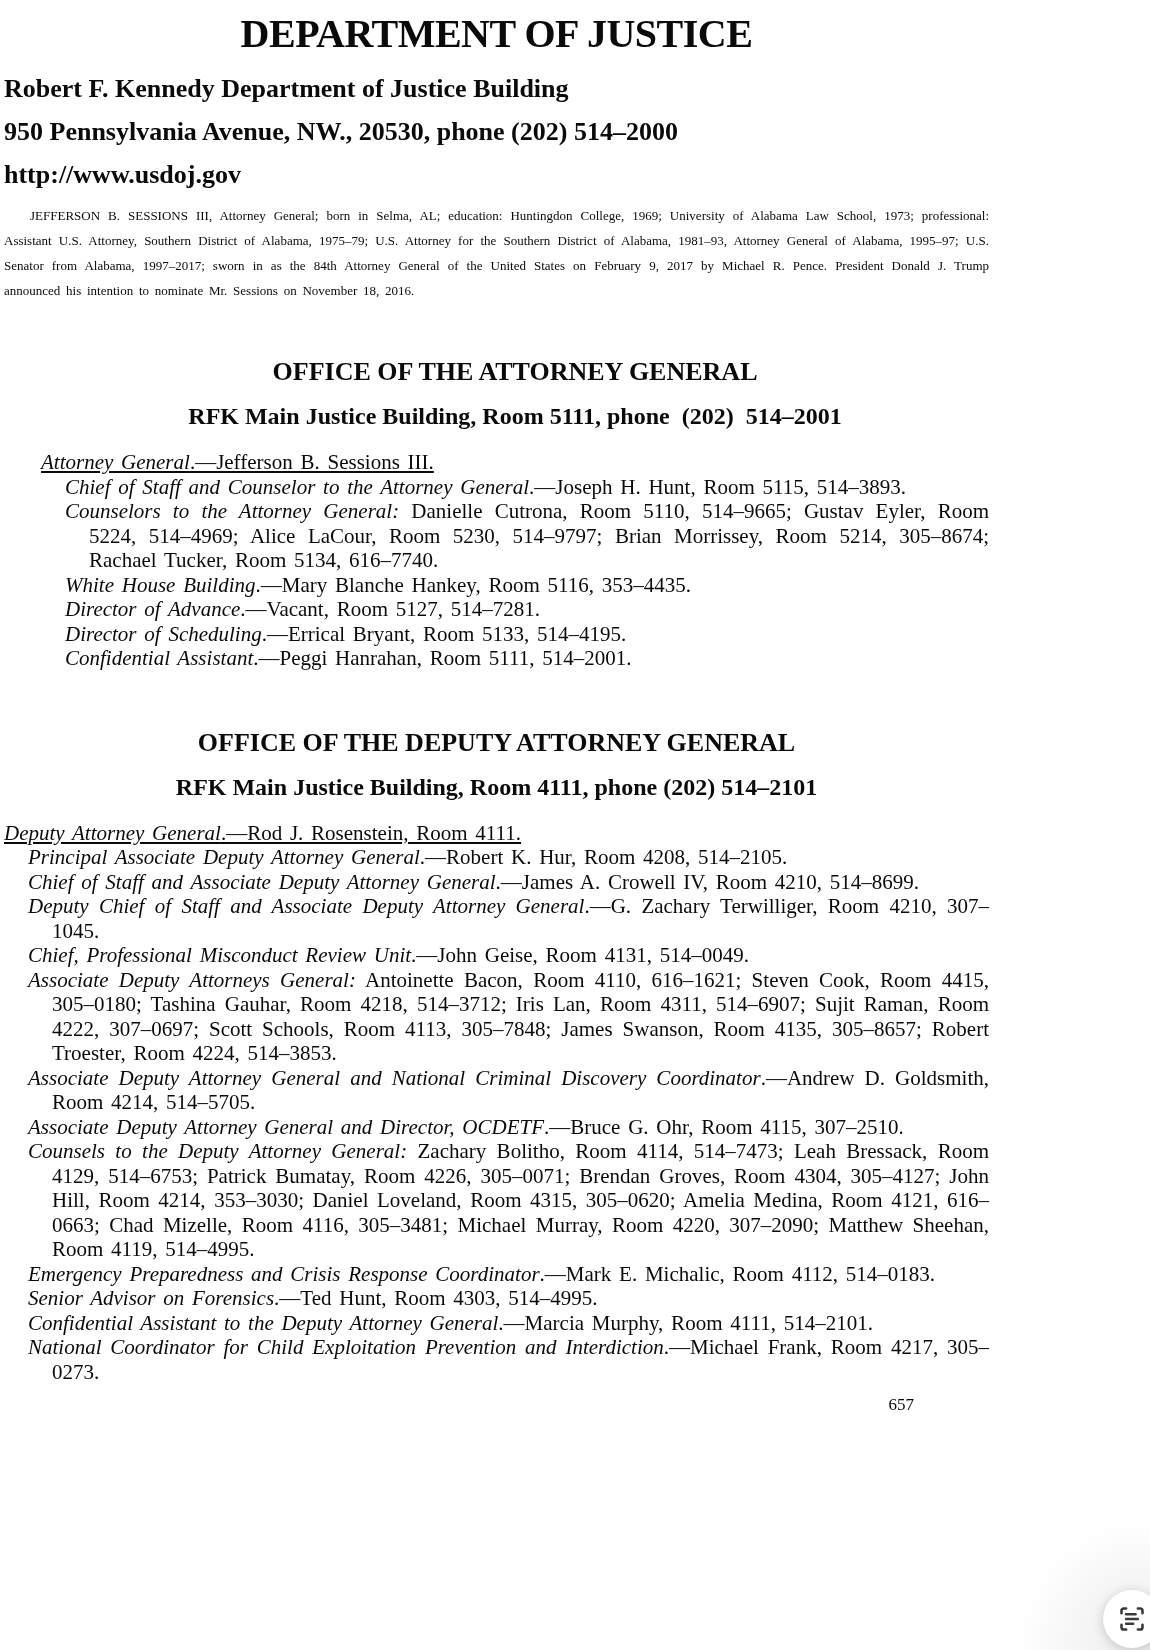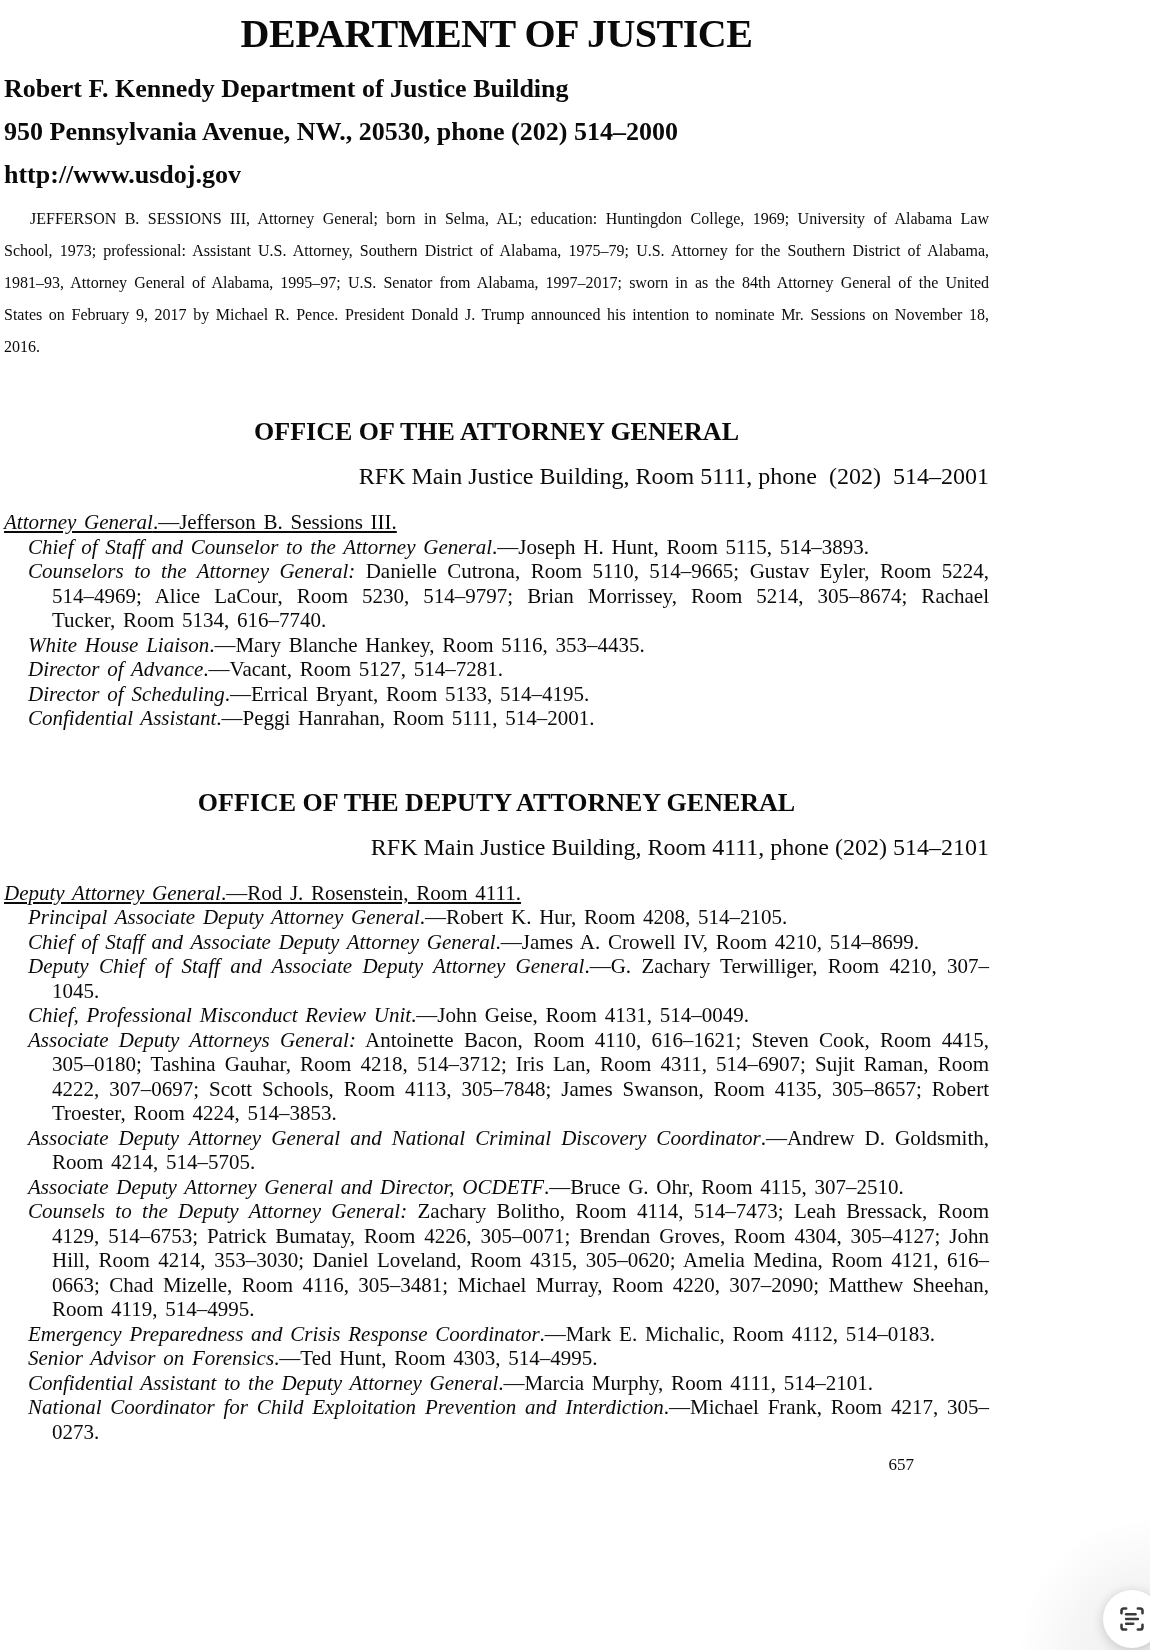--- a/index.html
+++ b/index.html
@@ -28,42 +28,42 @@
   .subhead {
     margin: 13px 0 0 0;
     font-size: 26px;
     line-height: 30px;
     font-weight: bold;
     white-space: pre-wrap;
   }
   .subhead.first { margin-top: 18px; }
   p.paragraph {
     margin: 13px 0 0 0;
-    font-size: 16px;
-    line-height: 32px;
+    font-size: 13px;
+    line-height: 25px;
     text-align: justify;
     text-indent: 26px;
     word-spacing: 2.5px;
   }
   section { margin: 0; padding: 0; }
-  section.sec-ag  { margin-top: 55px; }
+  section.sec-ag  { margin-top: 55px; margin-left: 37px; }
   section.sec-dag { margin-top: 58px; }
   h2.sec-heading {
     margin: 0;
     font-size: 26px;
     line-height: 28px;
     font-weight: bold;
     text-align: center;
   }
   h3.sec-subheading {
     margin: 16px 0 0 0;
     font-size: 24px;
     line-height: 28px;
-    font-weight: normal;
-    text-align: right;
+    font-weight: bold;
+    text-align: center;
     white-space: pre-wrap;
   }
   .entries { margin-top: 20px; }
   p.entry {
     margin: 0;
     font-size: 21px;
     line-height: 24.5px;
     text-align: justify;
     word-spacing: 2.5px;
     padding-left: 48px;
@@ -121,21 +121,21 @@
   <section class="sec-ag">
     <h2 class="sec-heading">OFFICE OF THE ATTORNEY GENERAL</h2>
     <h3 class="sec-subheading">RFK Main Justice Building, Room 5111, phone  (202)  514–2001</h3>
     <div class="entries">
   <p class="entry principal"><i class="entry-title">Attorney General</i><span class="entry-rest">.—Jefferson B. Sessions III.</span></p>
 
   <p class="entry"><i class="entry-title">Chief of Staff and Counselor to the Attorney General</i><span class="entry-rest">.—Joseph H. Hunt, Room 5115, 514–3893.</span></p>
 
   <p class="entry"><i class="entry-title">Counselors to the Attorney General:</i><span class="entry-rest"> Danielle Cutrona, Room 5110, 514–9665; Gustav Eyler, Room 5224, 514–4969; Alice LaCour, Room 5230, 514–9797; Brian Morrissey, Room 5214, 305–8674; Rachael Tucker, Room 5134, 616–7740.</span></p>
 
-  <p class="entry"><i class="entry-title">White House Liaison</i><span class="entry-rest">.—Mary Blanche Hankey, Room 5116, 353–4435.</span></p>
+  <p class="entry"><i class="entry-title">White House Building</i><span class="entry-rest">.—Mary Blanche Hankey, Room 5116, 353–4435.</span></p>
 
   <p class="entry"><i class="entry-title">Director of Advance</i><span class="entry-rest">.—Vacant, Room 5127, 514–7281.</span></p>
 
   <p class="entry"><i class="entry-title">Director of Scheduling</i><span class="entry-rest">.—Errical Bryant, Room 5133, 514–4195.</span></p>
 
   <p class="entry"><i class="entry-title">Confidential Assistant</i><span class="entry-rest">.—Peggi Hanrahan, Room 5111, 514–2001.</span></p>
 </div>
   </section>
 
   <section class="sec-dag">

